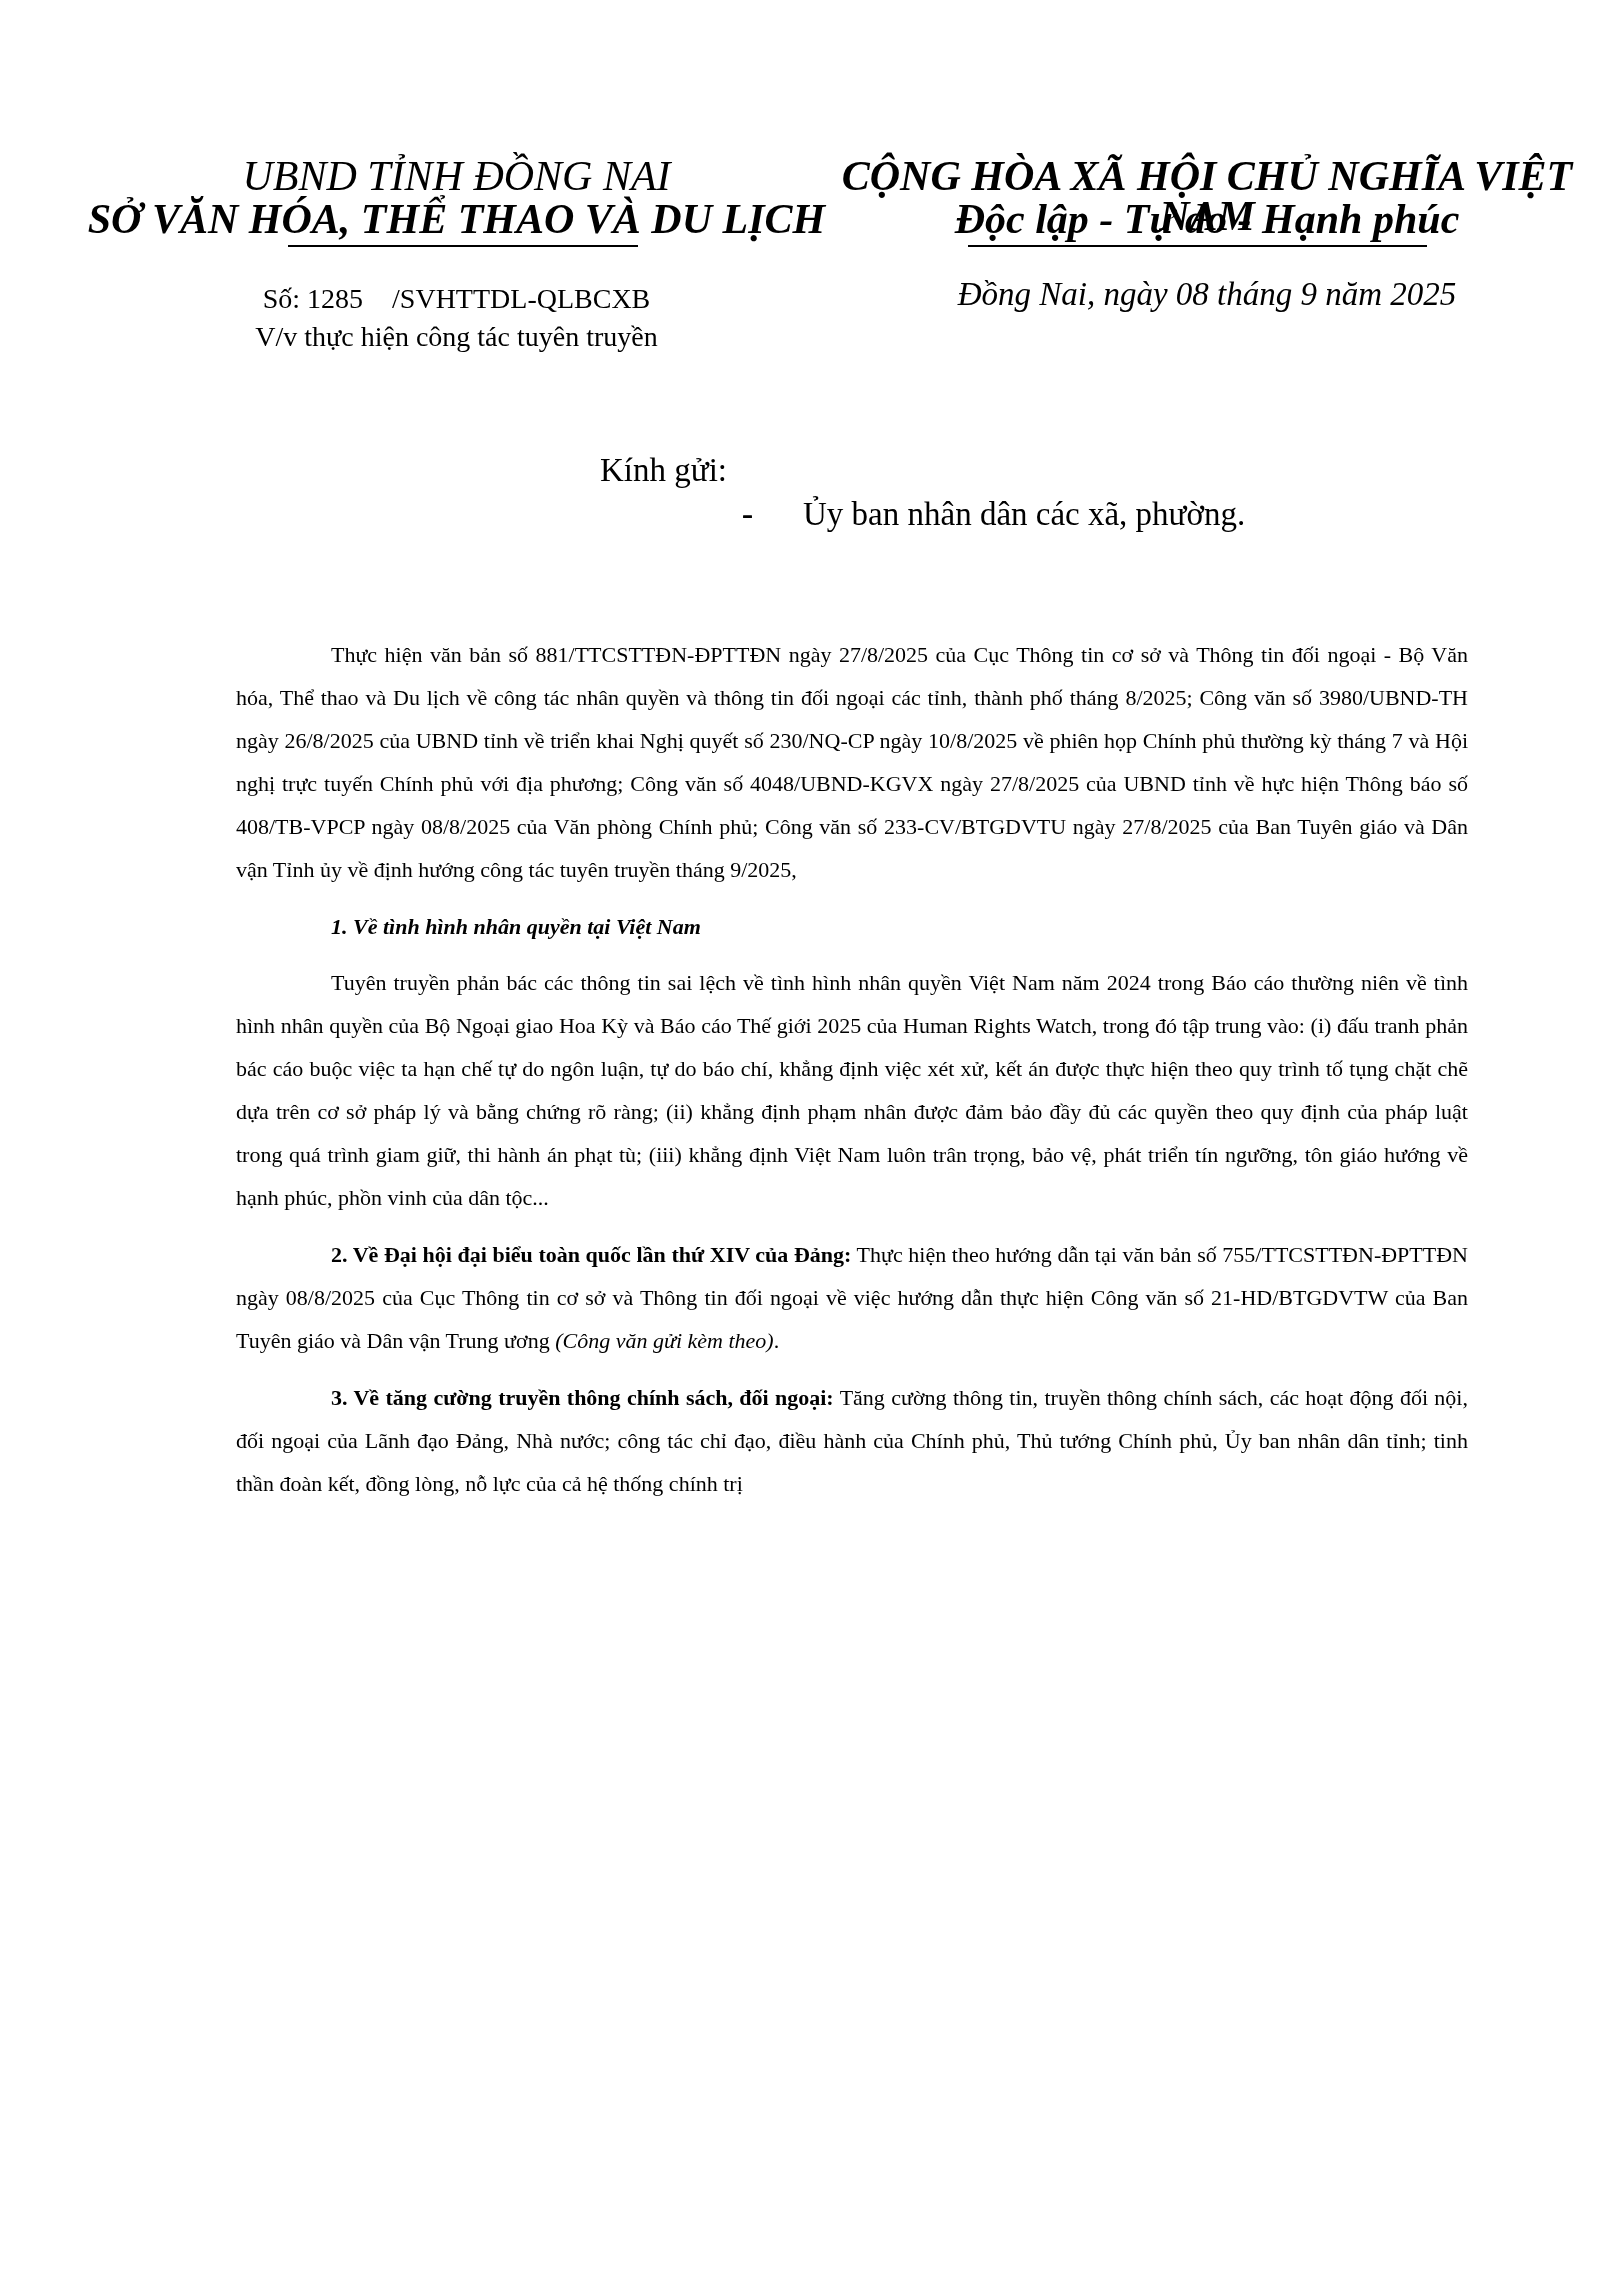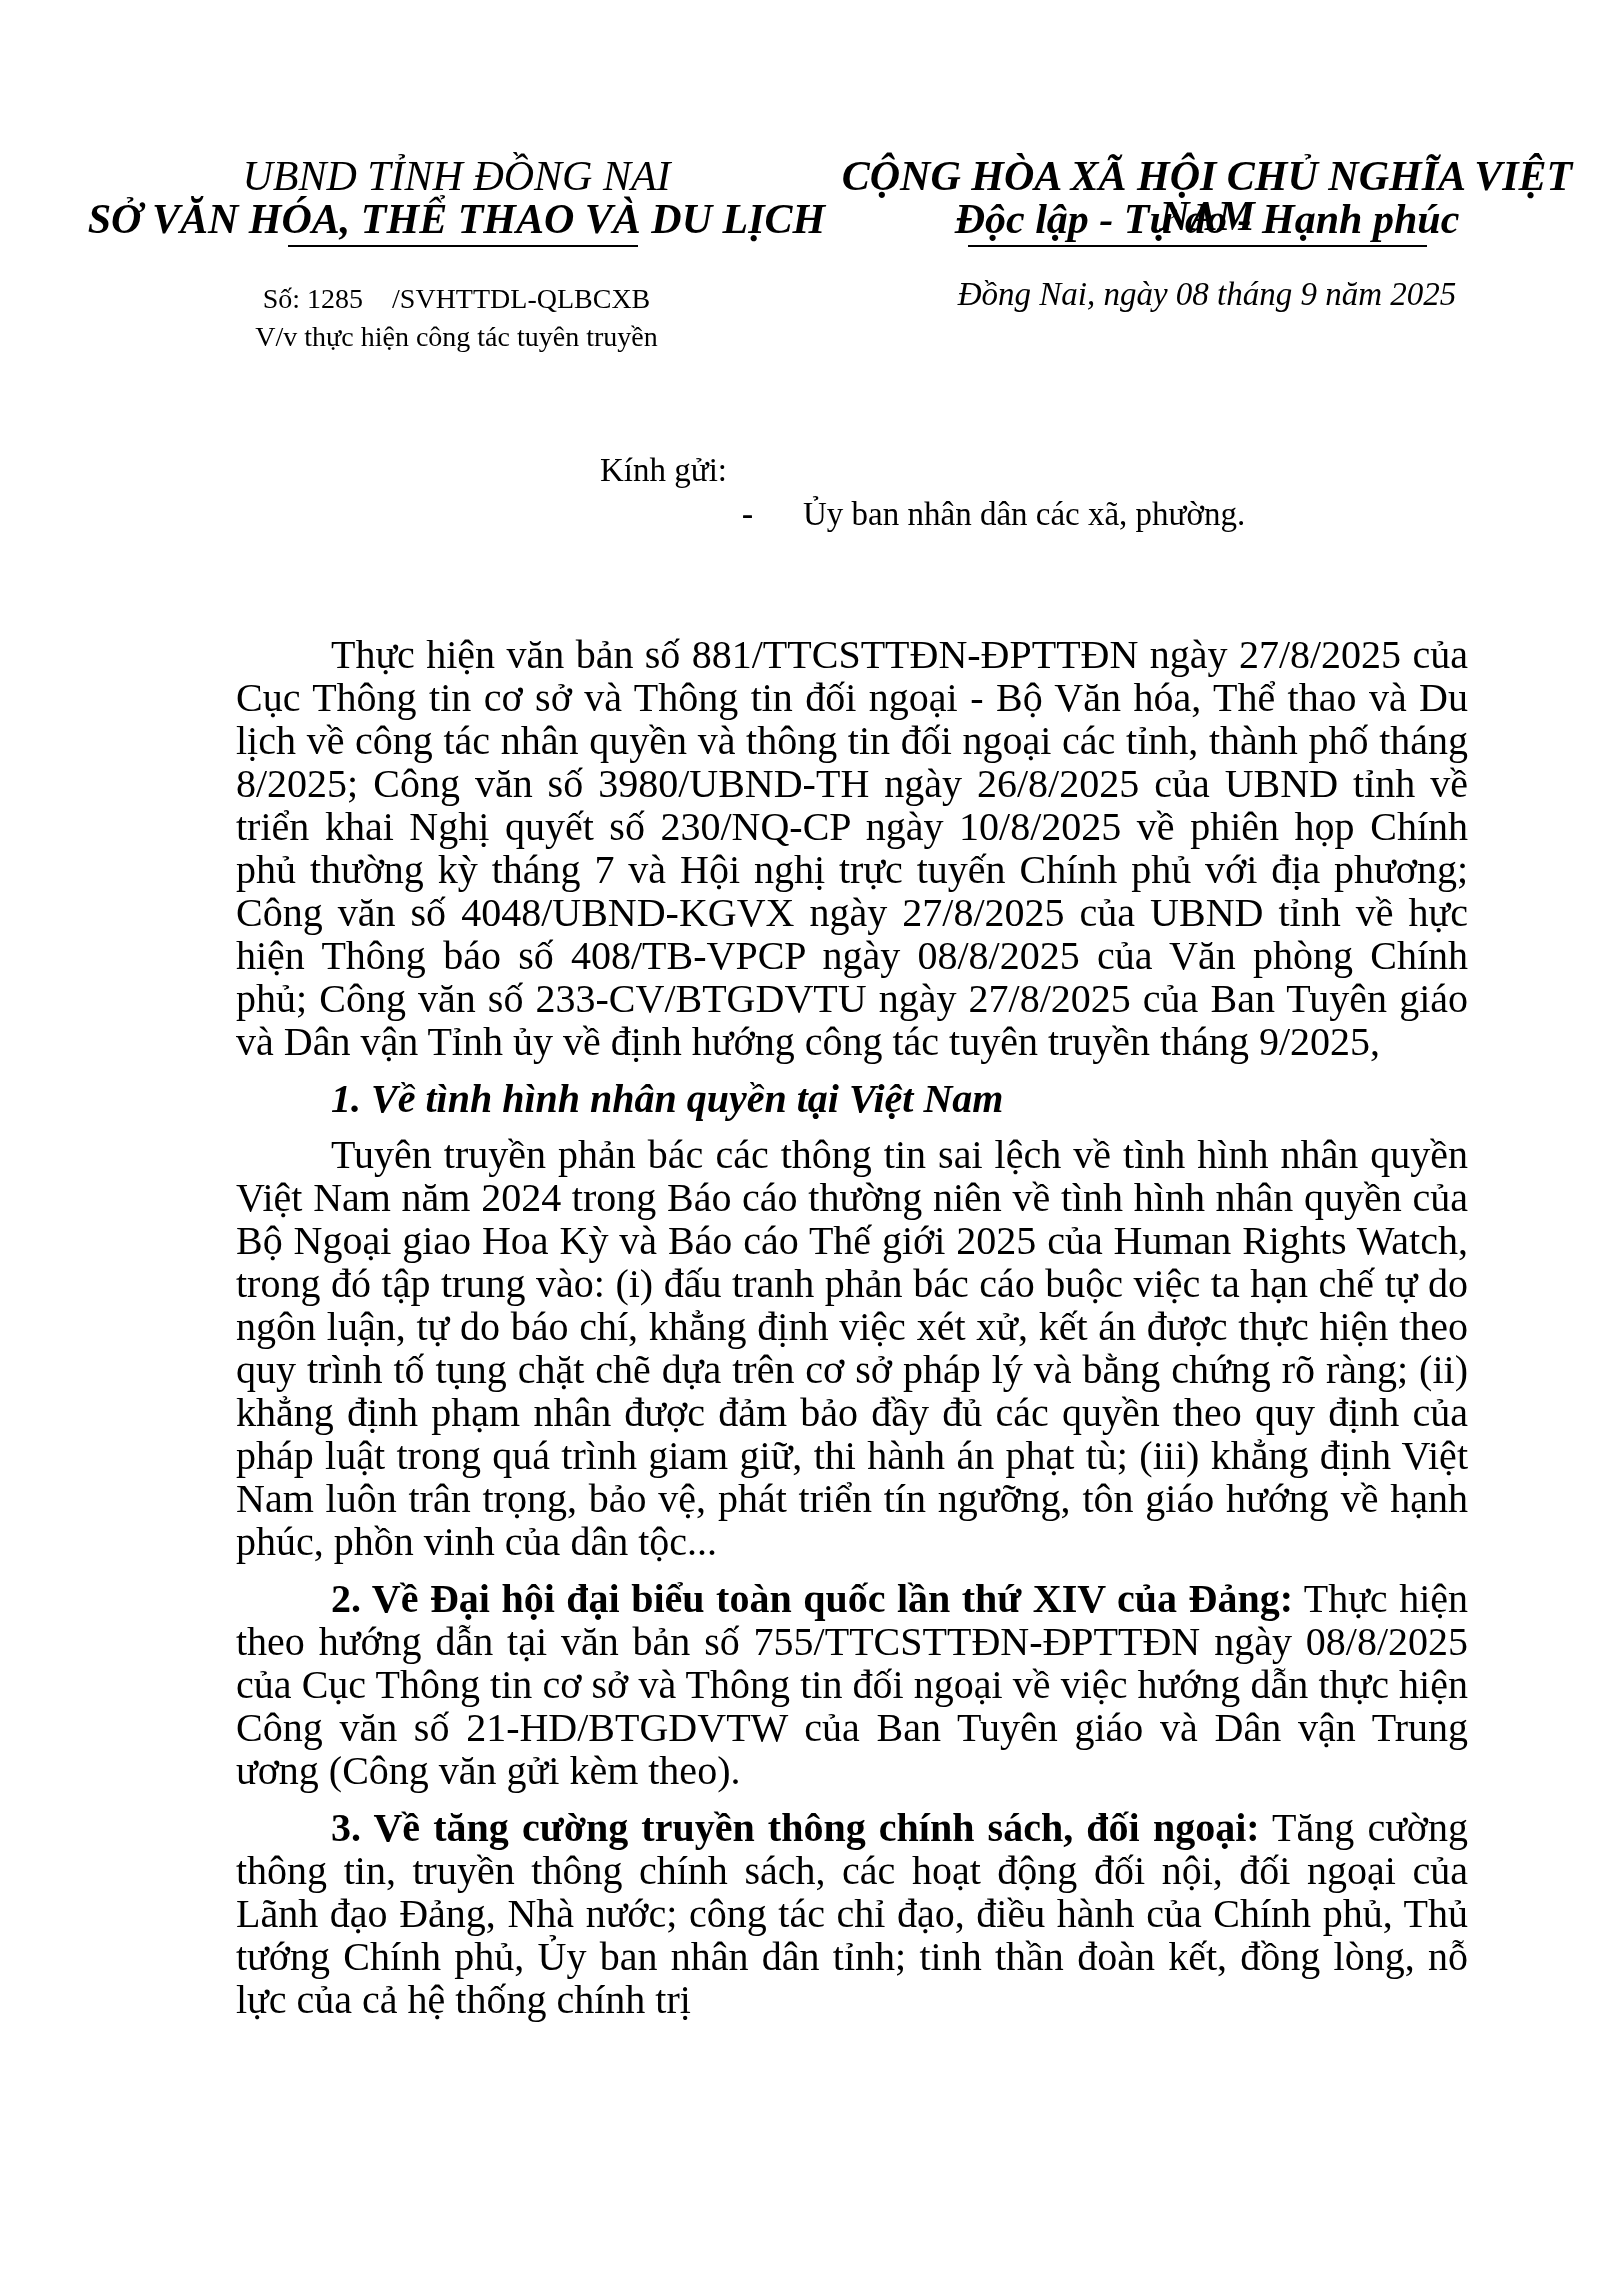--- a/index.html
+++ b/index.html
@@ -15,25 +15,25 @@
     .line1 { font-size: 42px; line-height: 40px; font-style: italic; }
     .bold { font-weight: bold; }
     .rule { position: absolute; height: 2.3px; background: #000; }
     .ref { font-size: 28px; line-height: 38px; }
     .date { font-size: 33px; font-style: italic; }
     .recipients { font-size: 33px; line-height: 43px; }
     .recip-item { position: relative; padding-left: 61px; }
     .recip-dash { position: absolute; left: 0; top: 0; }
     .body-block {
       position: absolute; left: 236px; width: 1232px;
-      font-size: 40px; line-height: 43px; text-align: justify;
+      font-size: 22px; line-height: 43px; text-align: justify;
     }
     .para { text-indent: 95px; margin: 0 0 13.7px 0; }
     .para.heading { font-weight: bold; margin-bottom: 13.7px; font-style: italic; }
-    .it { }
+    .it { font-style: italic; }
     .b { font-weight: bold; }
   </style>
 </head>
 <body>
 
 <div class="abs hdr-left center line1" style="top:156px;">UBND TỈNH ĐỒNG NAI</div>
 <div class="abs hdr-left center line1 bold" style="top:199px;">SỞ VĂN HÓA, THỂ THAO VÀ DU LỊCH</div>
 <div class="rule" style="left:288px; top:245px; width:350px;"></div>
 <div class="abs hdr-left center ref" style="top:280px;">
   <span>Số: 1285</span><span style="display:inline-block;width:29px;"></span><span>/SVHTTDL-QLBCXB</span>

